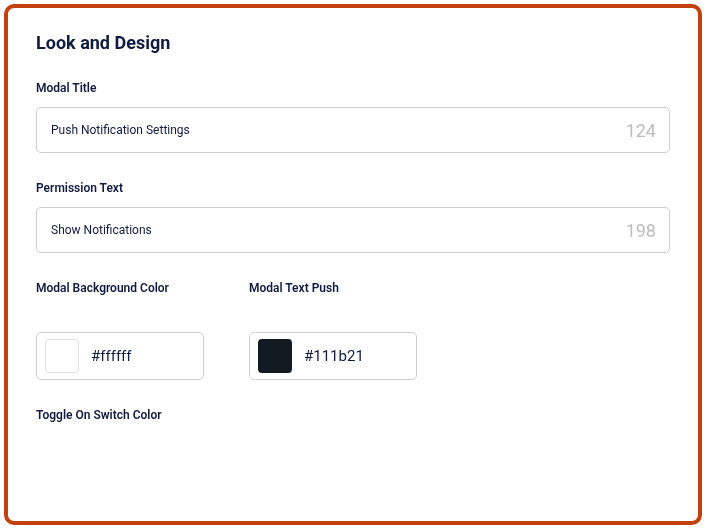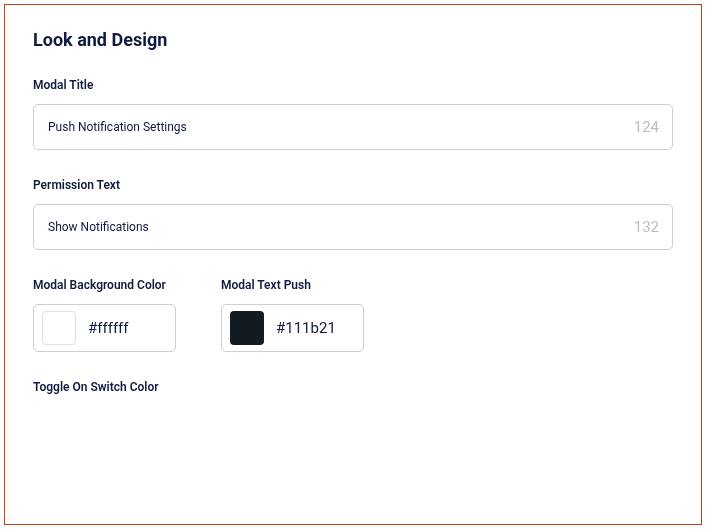--- a/index.html
+++ b/index.html
@@ -6,22 +6,22 @@
       box-sizing: border-box;
       margin: 0;
       padding: 0;
     }
     body {
       font-family: -apple-system, BlinkMacSystemFont, "Segoe UI", Roboto, "Helvetica Neue", Arial, sans-serif;
       background: #ffffff;
       padding: 4px;
     }
     .panel {
-      border: 1px solid #c2410c;
-      border-radius: 0;
+      border: 4px solid #c2410c;
+      border-radius: 10px;
       padding: 24px 28px 32px 28px;
       width: 698px;
       min-height: 521px;
     }
     .section-title {
       font-size: 18px;
       font-weight: 700;
       color: #0f1b3f;
       margin-bottom: 28px;
     }
@@ -48,43 +48,44 @@
       font-size: 12px;
       color: #0f1b3f;
       outline: none;
       font-family: inherit;
     }
     .char-count {
       position: absolute;
       right: 14px;
       top: 50%;
       transform: translateY(-50%);
-      font-size: 15px;
+      font-size: 18px;
       color: #bdbdbd;
       pointer-events: none;
     }
     .color-row {
       display: flex;
       gap: 45px;
       margin-bottom: 28px;
     }
     .color-field {
       display: flex;
       flex-direction: column;
     }
     .color-picker {
       display: flex;
       align-items: center;
       border: 1px solid #cfcfcf;
       border-radius: 5px;
       height: 48px;
       padding: 0 14px 0 8px;
-      width: 143px;
+      width: 168px;
       cursor: pointer;
       gap: 12px;
+      margin-top: 25px;
     }
     .color-swatch {
       width: 34px;
       height: 34px;
       border-radius: 4px;
       flex-shrink: 0;
     }
     .swatch-white {
       border: 1px solid #e0e0e0;
     }
@@ -104,21 +105,21 @@
     <div class="text-input-wrapper">
       <input type="text" class="text-input" value="Push Notification Settings" style="">
       <span class="char-count">124</span>
     </div>
   </div>
 
   <div class="field-group">
     <label class="field-label">Permission Text</label>
     <div class="text-input-wrapper">
       <input type="text" class="text-input" value="Show Notifications" style="">
-      <span class="char-count">132</span>
+      <span class="char-count">198</span>
     </div>
   </div>
 
   <div class="color-row">
     <div class="color-field">
       <label class="field-label">Modal Background Color</label>
       <div class="color-picker">
         <div class="color-swatch swatch-white" style="background:#ffffff;"></div>
         <span class="color-hex">#ffffff</span>
       </div>

